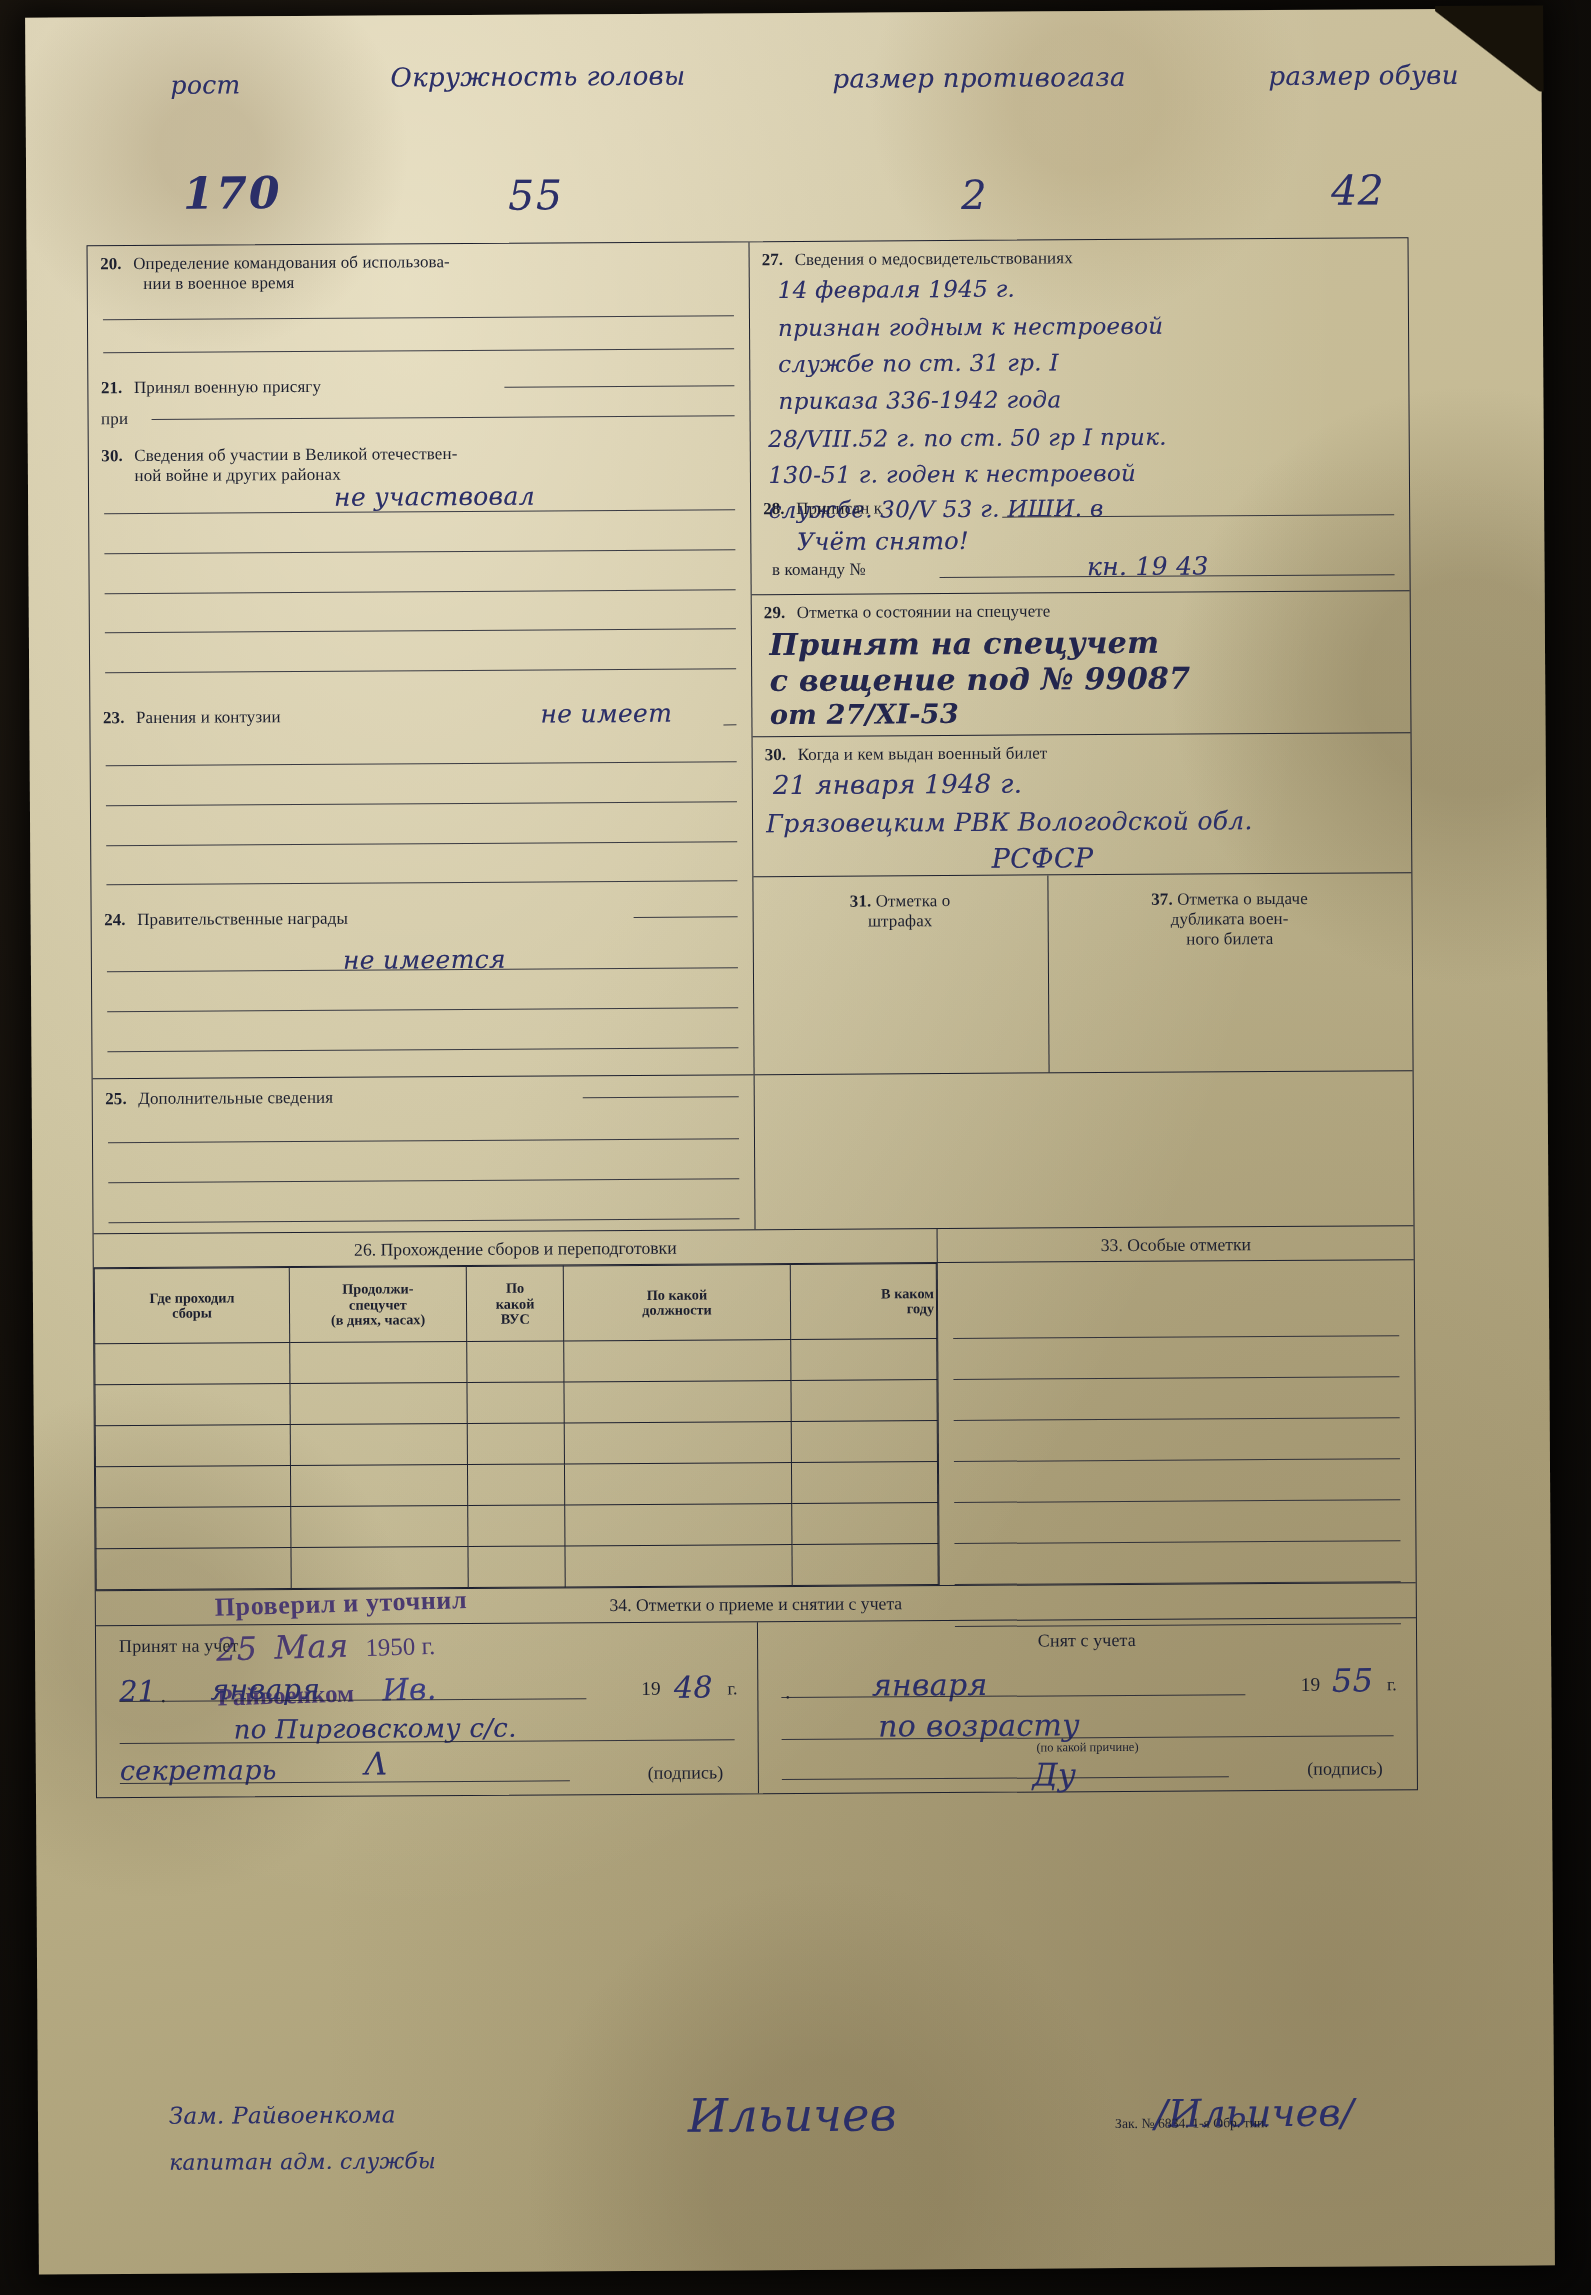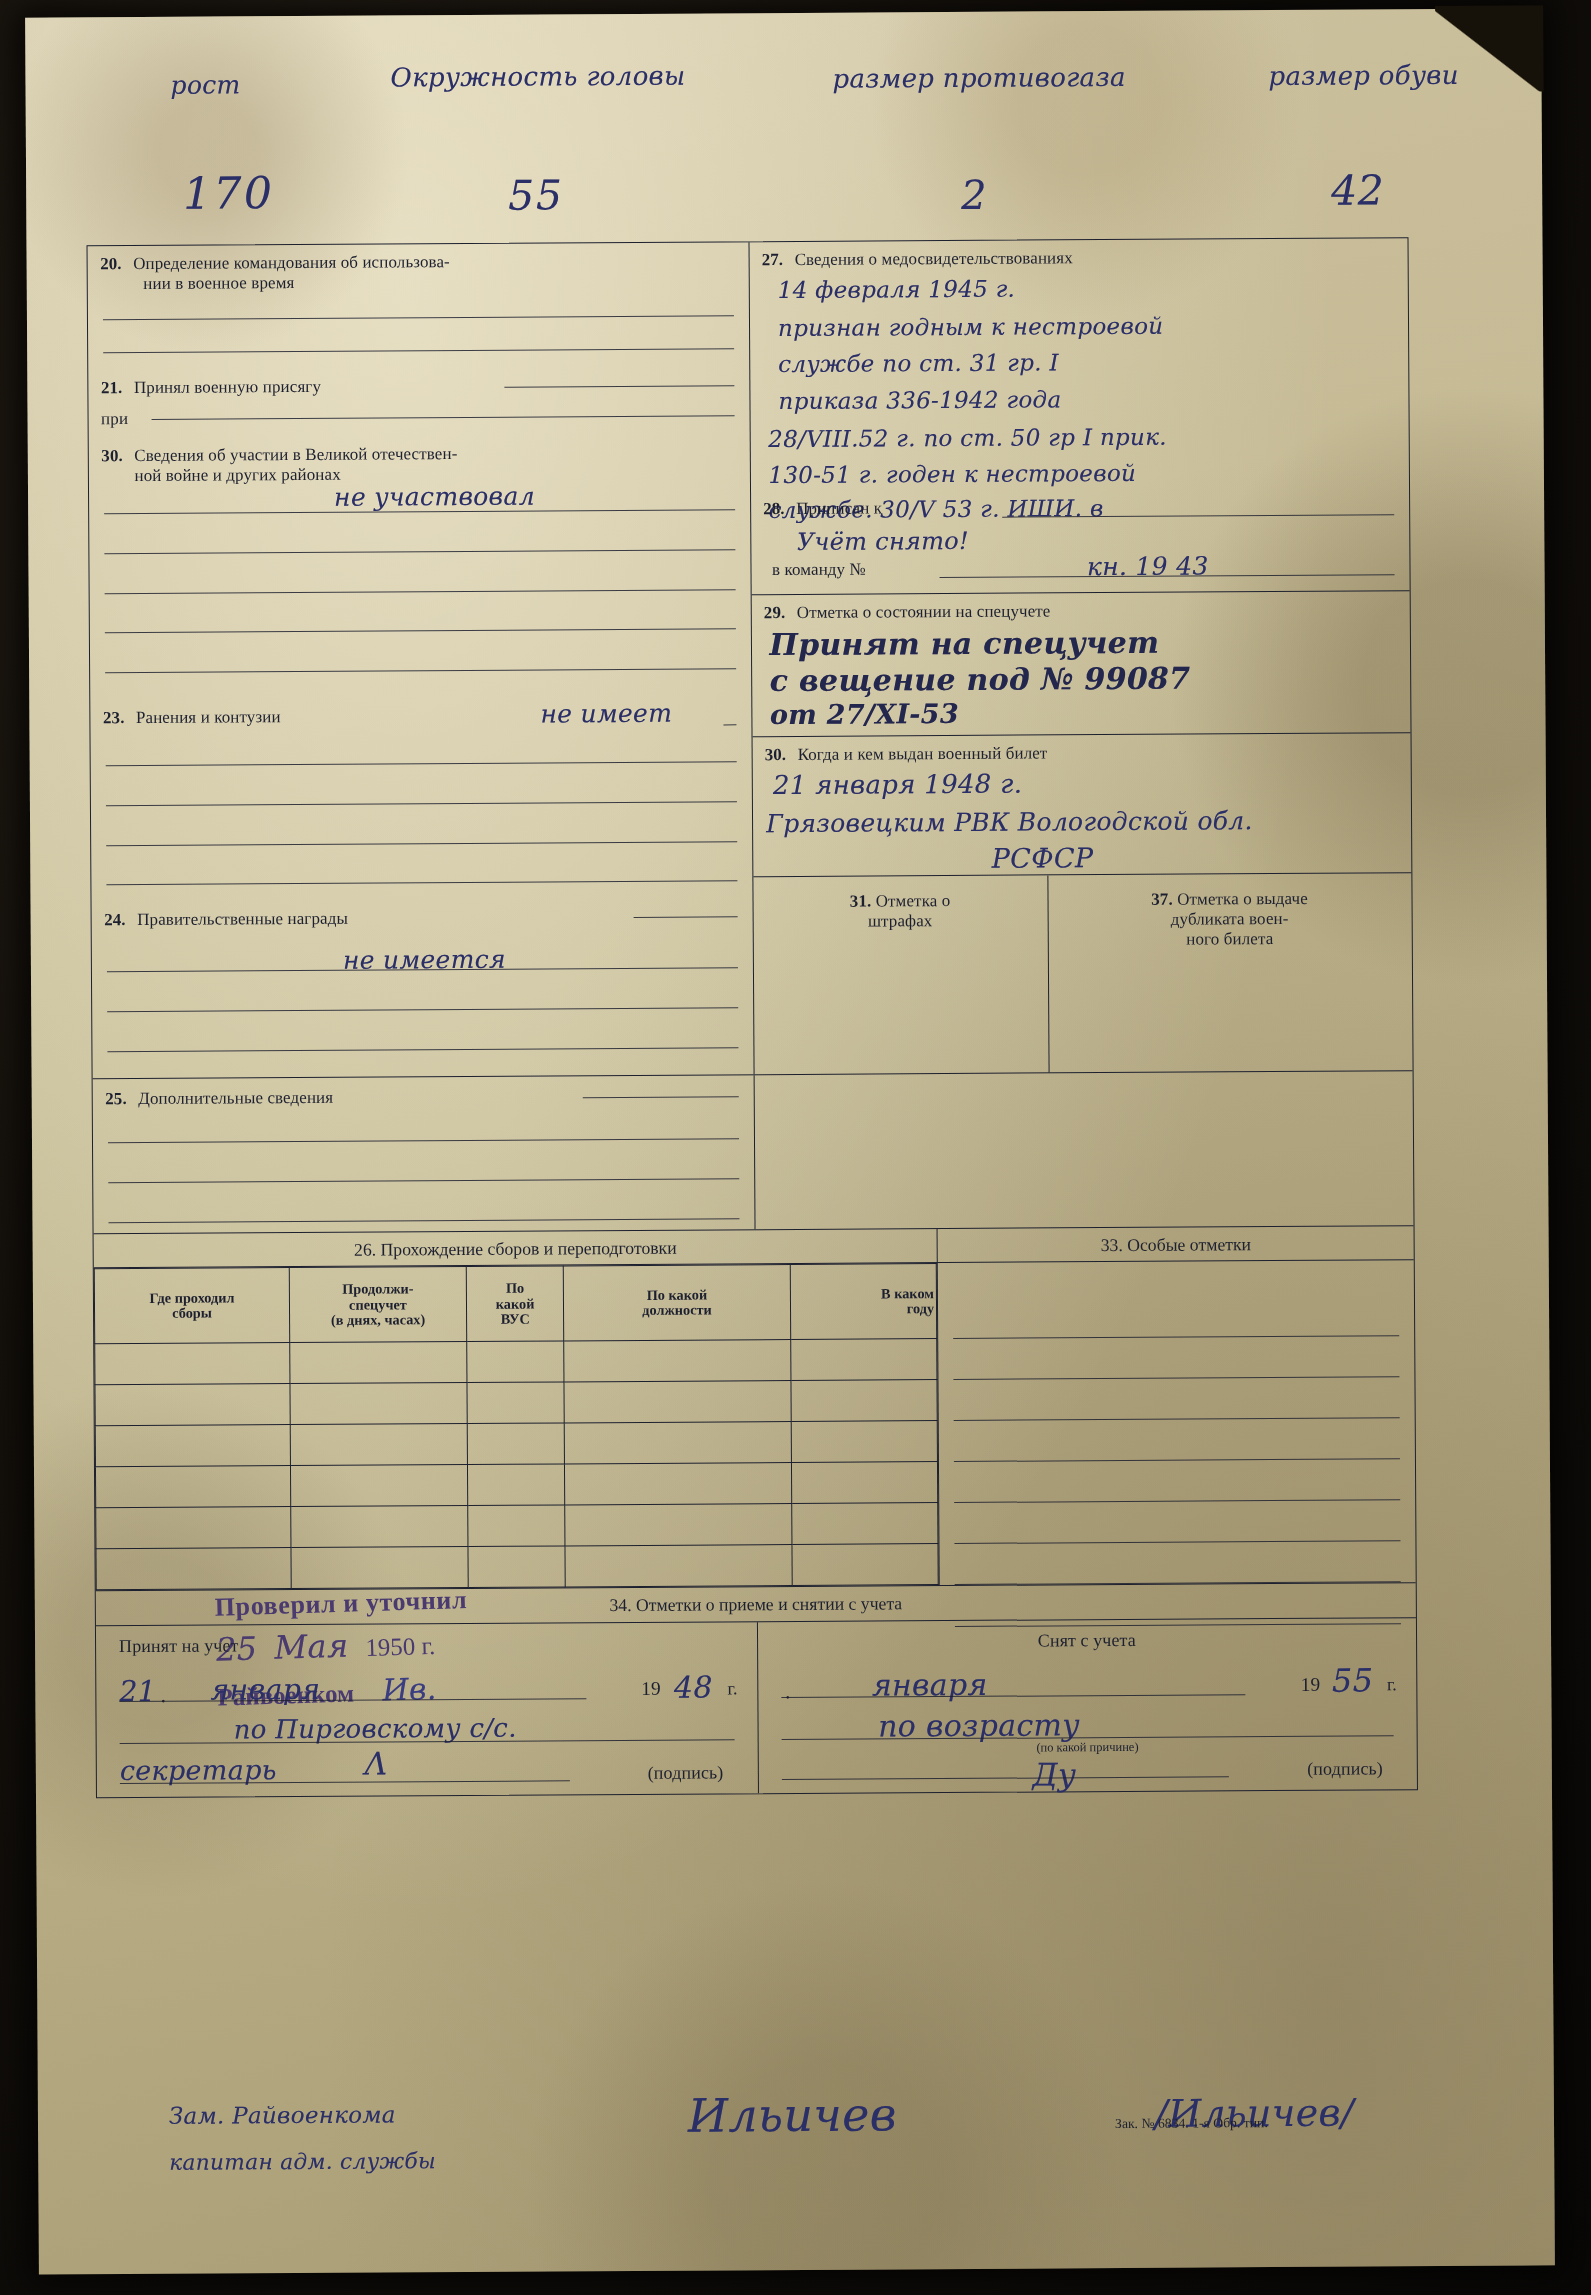--- a/index.html
+++ b/index.html
@@ -158,21 +158,21 @@
 </style>
 </head>
 <body>
 
 <div id="backdrop"></div>
 
 <div id="sheet">
 
   <div id="top-notes">
     <span class="hand" style="left:145px; top:54px; font-size:25px;">рост</span>
-    <span class="hand" style="left:157px; top:151px; font-size:44px; letter-spacing:2.3px;">170</span>
+    <span class="hand" style="left:157px; top:151px; font-size:44px; letter-spacing:2.3px;font-weight:bold;">170</span>
 
     <span class="hand" style="left:365px; top:47px; font-size:26px;">Окружность головы</span>
     <span class="hand" style="left:482px; top:157px; font-size:41px; letter-spacing:1.7px;">55</span>
 
     <span class="hand" style="left:807px; top:51px; font-size:26px;">размер противогаза</span>
     <span class="hand" style="left:935px; top:160px; font-size:40px;">2</span>
 
     <span class="hand" style="left:1243px; top:51px; font-size:26px;">размер обуви</span>
     <span class="hand" style="left:1305px; top:157px; font-size:41px;">42</span>
   </div>

